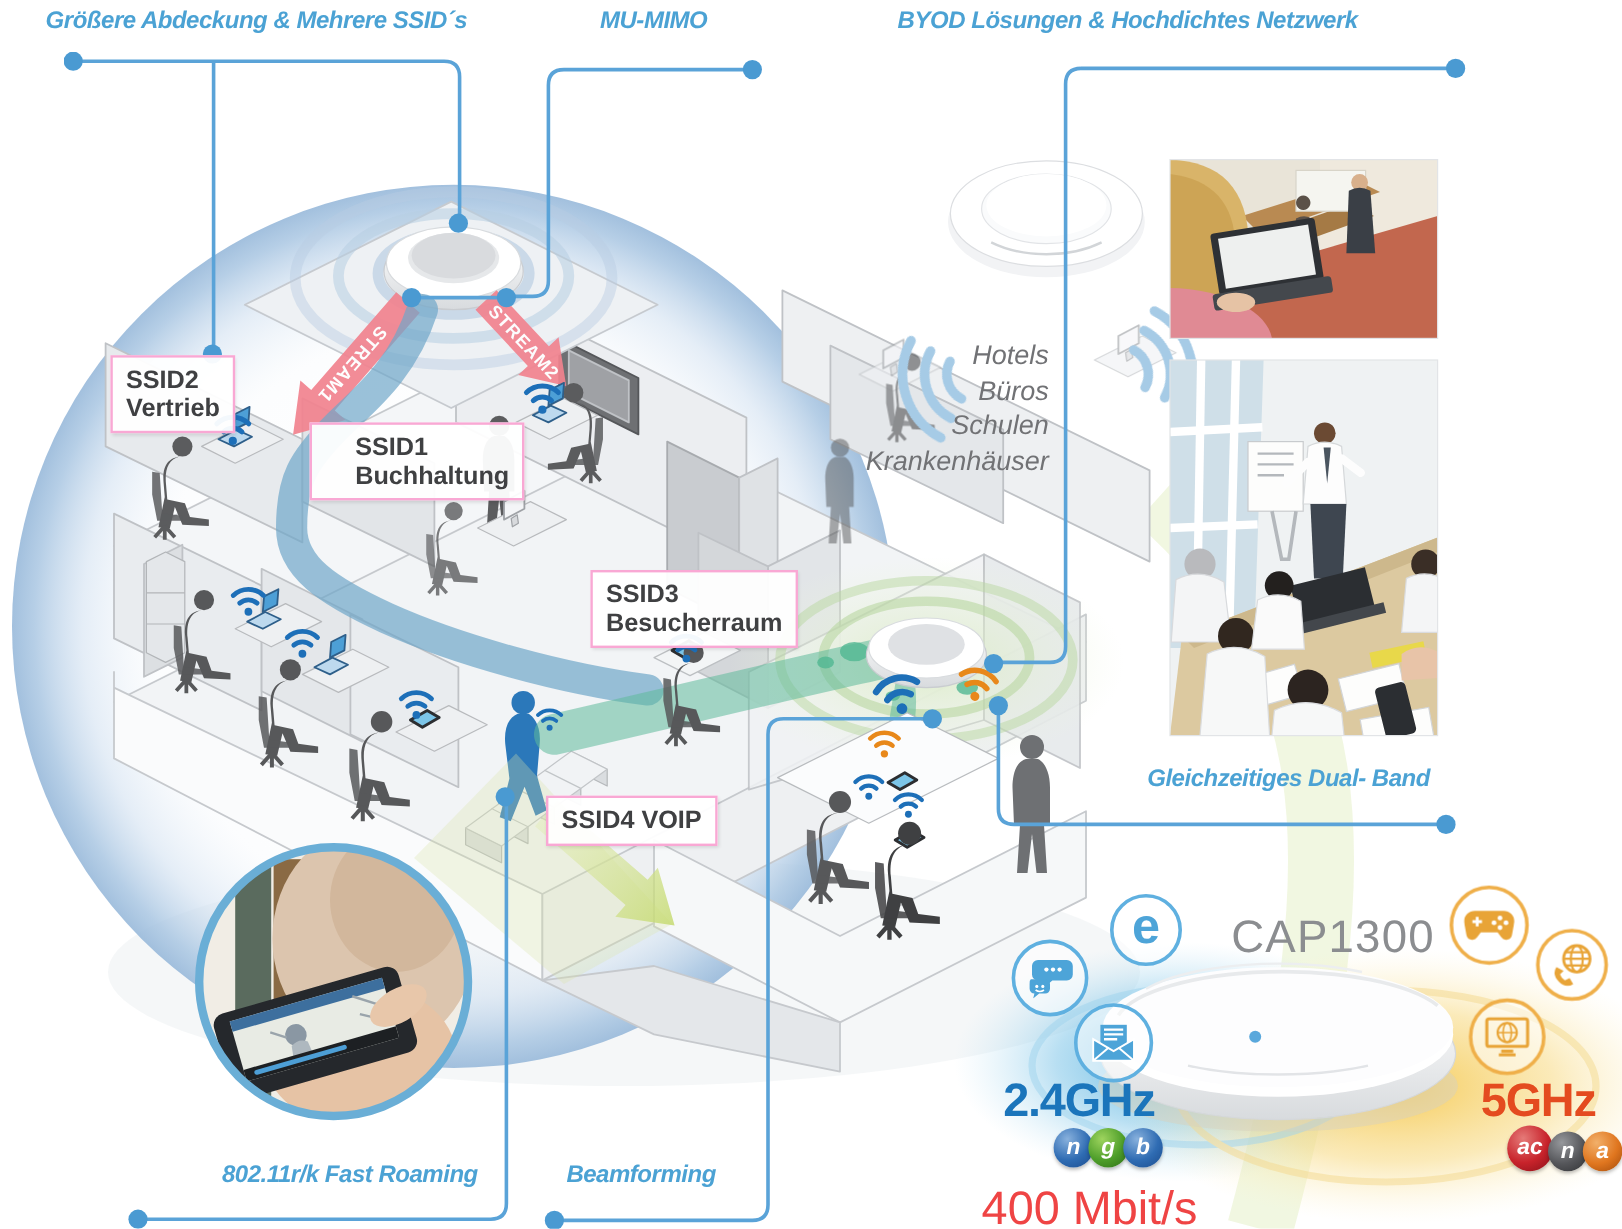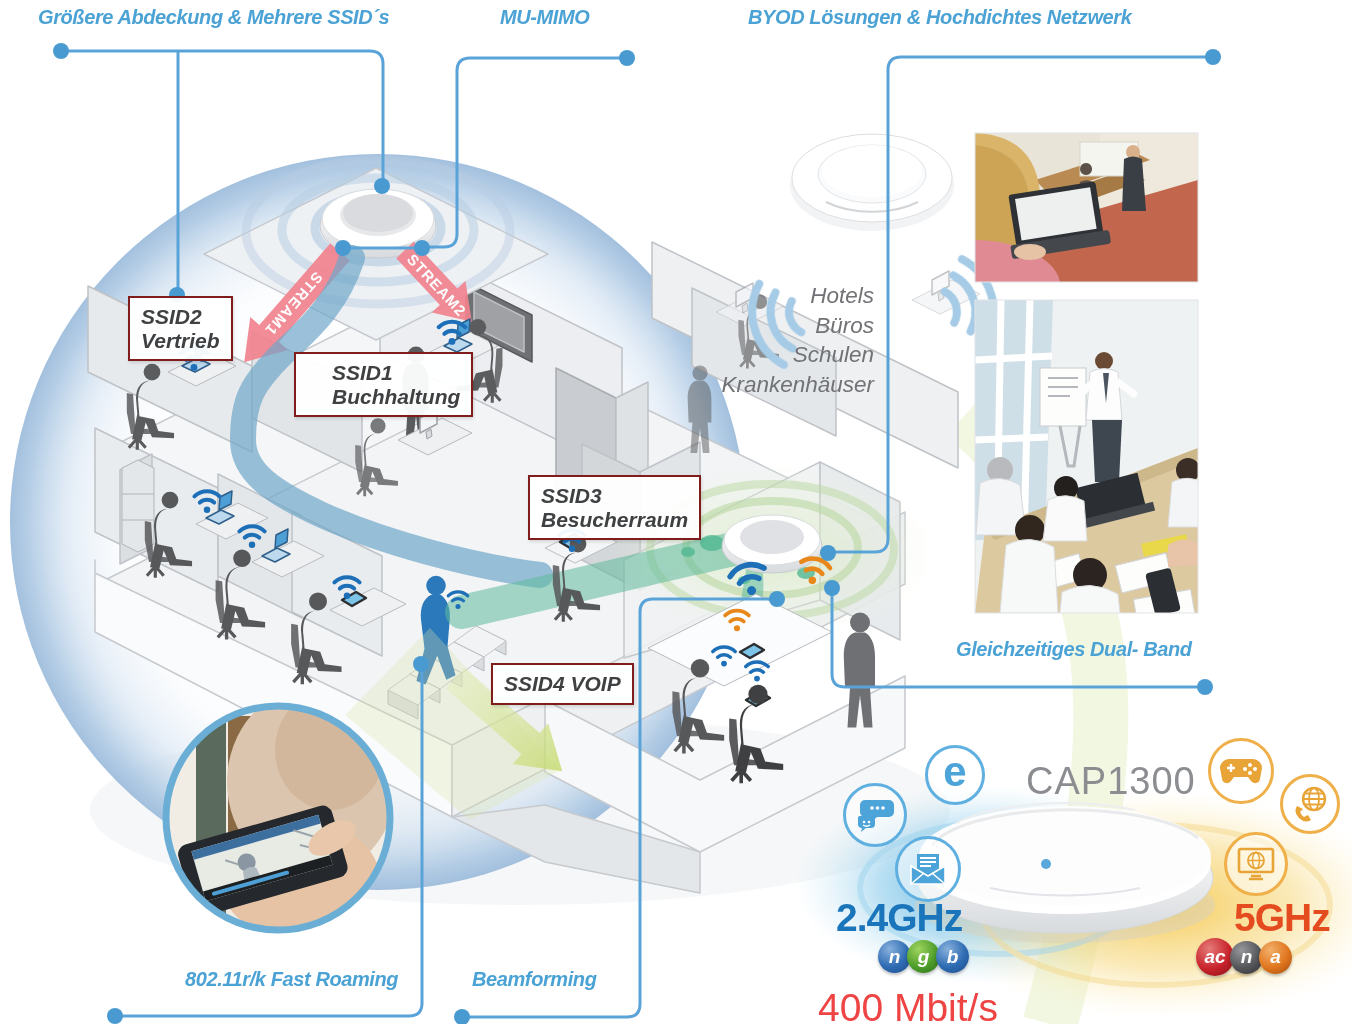--- a/index.html
+++ b/index.html
@@ -1,23 +1,23 @@
 <!DOCTYPE html>
 <html><head>
 <meta charset="utf-8">
 <style>
   html,body{margin:0;padding:0;background:#ffffff;}
   .stage{position:relative;width:1352px;height:1024px;background:#ffffff;overflow:hidden;
          font-family:"Liberation Sans",sans-serif;}
   svg.scene{position:absolute;left:0;top:0;z-index:1;}
   .callout-h{position:absolute;z-index:3;font-style:italic;font-weight:600;color:#4ba2d4;
              font-size:20px;letter-spacing:-0.4px;white-space:nowrap;}
-  .ssid-box{position:absolute;z-index:3;background:rgba(255,255,255,.95);border:2px solid #7f1d1d;
-            color:#3f4042;font-weight:bold;font-style:italic;font-size:21px;line-height:1.12;
-            padding:7px 11px;box-shadow:1px 2px 3px rgba(0,0,0,.12);white-space:nowrap;margin-left:36px;}
+  .ssid-box{position:absolute;z-index:3;background:rgba(255,255,255,.95);border:2px solid #f9a8d4;
+            color:#3f4042;font-weight:bold;font-size:21px;line-height:1.12;
+            padding:7px 11px;box-shadow:1px 2px 3px rgba(0,0,0,.12);white-space:nowrap;}
   .venues{position:absolute;z-index:3;right:478px;top:281px;width:260px;text-align:right;
           font-style:italic;color:#717275;font-size:22.5px;line-height:29.5px;}
   .model{position:absolute;z-index:3;color:#8b8d90;font-size:38px;letter-spacing:1px;}
   .band{position:absolute;z-index:3;font-size:39px;font-weight:600;letter-spacing:-1px;}
   .band.b24{color:#1b75bb;} .band.b5{color:#e44b1f;}
   .speed{position:absolute;z-index:3;color:#ef4444;font-size:39px;}
   .badges{position:absolute;z-index:3;display:flex;align-items:center;}
   .sphere{display:inline-flex;align-items:center;justify-content:center;border-radius:50%;
           color:#fff;font-weight:bold;font-style:italic;width:33px;height:33px;font-size:19px;
           margin-left:-4px;box-shadow:0 2px 3px rgba(0,0,0,.25);}
@@ -484,21 +484,21 @@
 <div class="model" style="left:1026px;top:760px;">CAP1300</div>
 
 <div class="band b24" style="left:836px;top:896px;">2.4GHz</div>
 <div class="band b5" style="left:1234px;top:896px;">5GHz</div>
 
 <div class="badges" style="left:882px;top:940px;">
   <span class="sphere s-blue">n</span>
   <span class="sphere s-green">g</span>
   <span class="sphere s-blue">b</span>
 </div>
-<div class="badges" style="left:1200px;top:938px;">
+<div class="badges" style="left:1260px;top:938px;align-items:flex-end;">
   <span class="sphere s-red">ac</span>
   <span class="sphere s-gray">n</span>
   <span class="sphere s-orange">a</span>
 </div>
 
 <div class="speed" style="left:818px;top:986px;">400 Mbit/s</div>
 
 <div class="circ-icon blue" style="left:925px;top:745px;width:54px;height:54px;">
   <span class="logo-e">e</span>
 </div>

